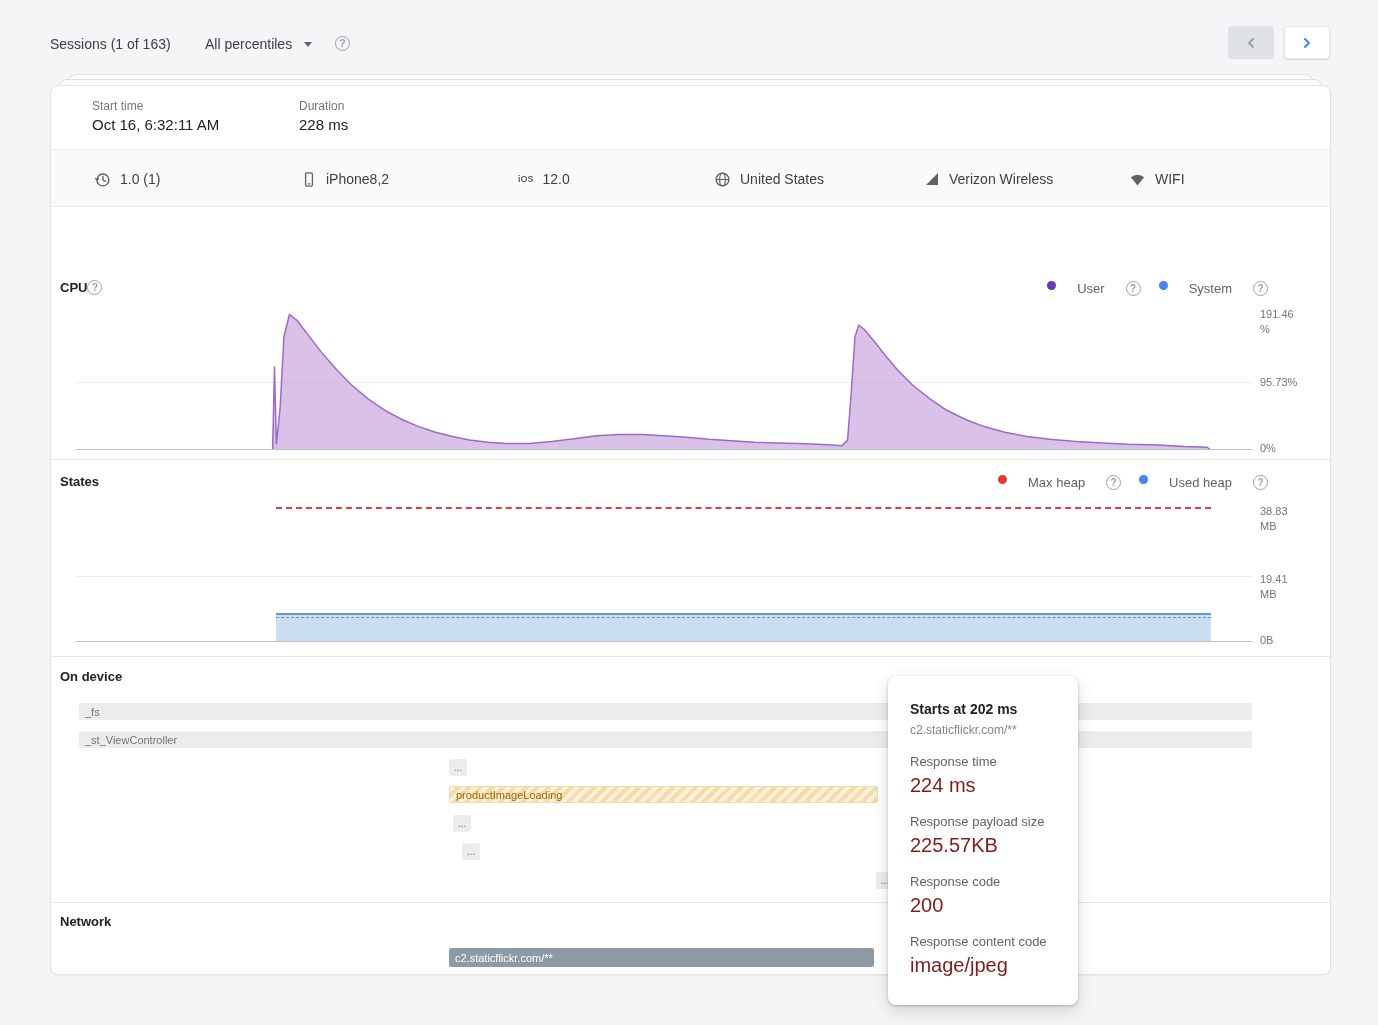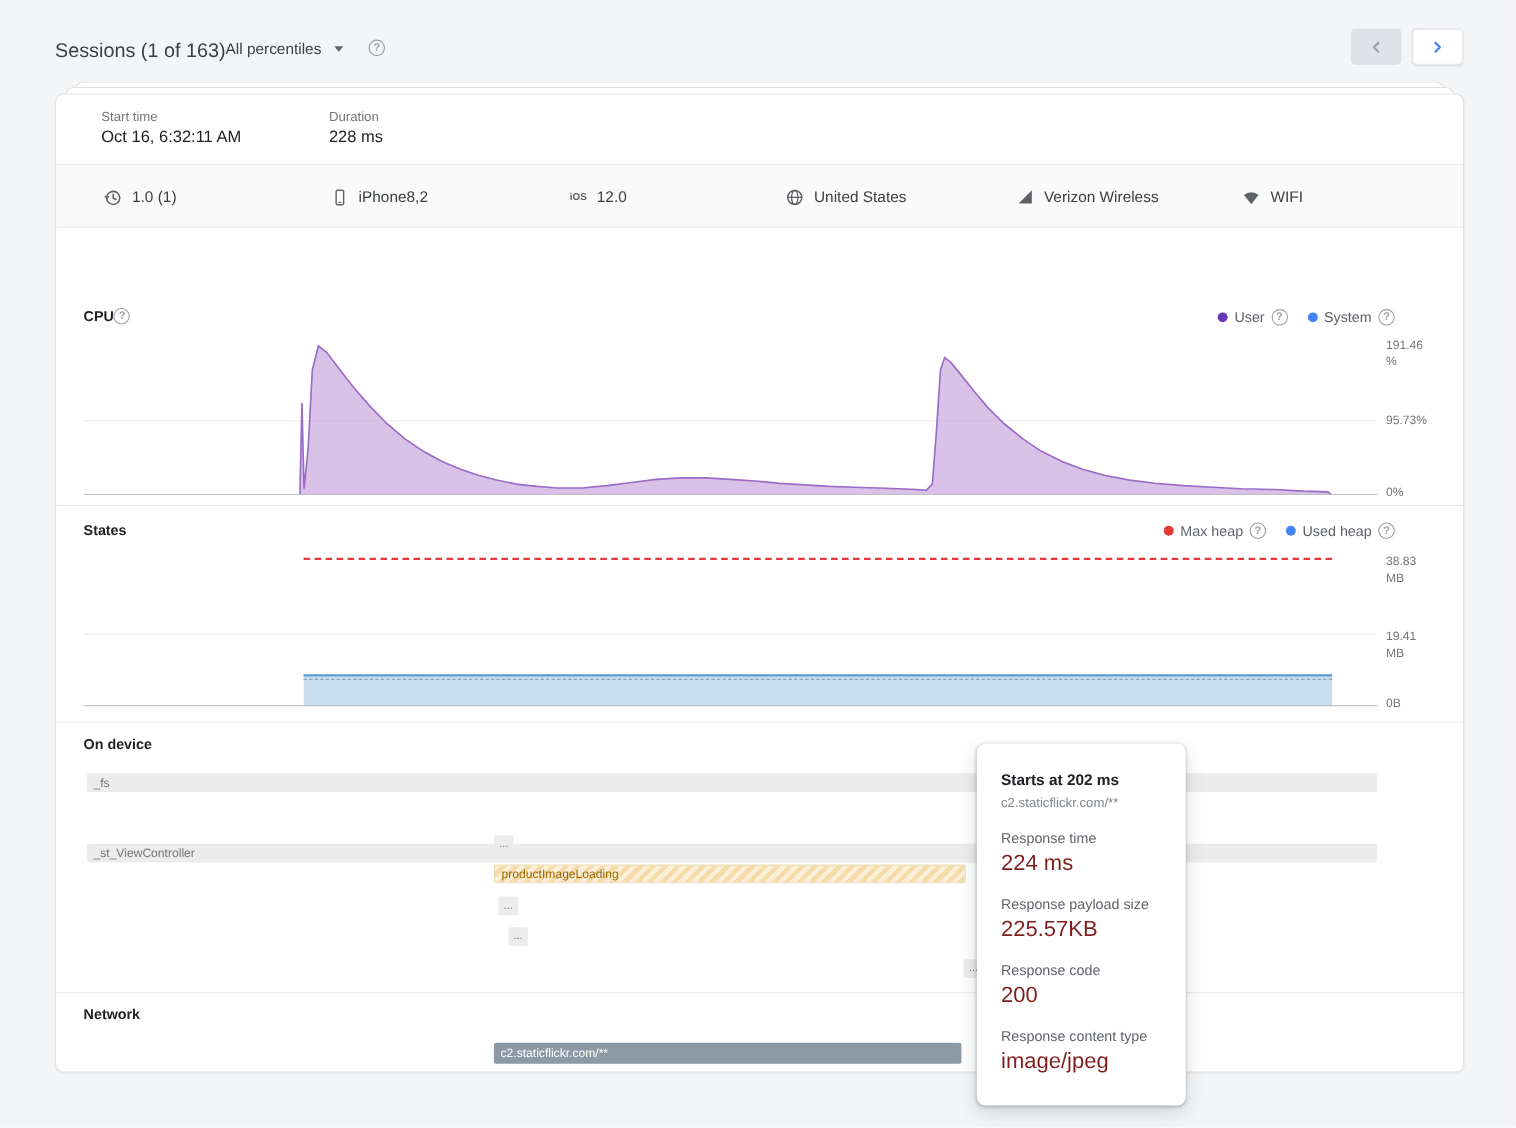--- a/index.html
+++ b/index.html
@@ -1,21 +1,21 @@
 <!DOCTYPE html>
 <html><head>
 <meta charset="utf-8">
 <style>
   * { box-sizing: border-box; margin: 0; padding: 0; }
   html,body { width:100%; height:100%; }
   body { font-family: "Liberation Sans", "DejaVu Sans", sans-serif; background:#f4f5f7; }
   #stage { position:relative; width:1378px; height:1025px; background:#f4f5f7; overflow:hidden; }
 
   
-  .topbar-label { position:absolute; left:50px; top:36px; font-size:18px; color:#3c4043; }
+  .topbar-label { position:absolute; left:50px; top:36px; font-size:14px; color:#3c4043; }
   .percentile { position:absolute; left:203px; top:33px; display:flex; align-items:center; gap:12px; cursor:pointer; padding:3px 2px; }
   .percentile-text { font-size:14px; color:#3c4043; }
   .caret-down { width:0; height:0; border-left:4.5px solid transparent; border-right:4.5px solid transparent; border-top:5px solid #5f6368; }
   .help { display:inline-flex; width:15px; height:15px; border:1px solid #9aa0a6; border-radius:50%; color:#9aa0a6; font-size:10px; font-weight:bold; align-items:center; justify-content:center; flex:none; }
   .help::after { content:"?"; }
   .topbar-help { position:absolute; left:335px; top:36px; }
   .navbtn { position:absolute; top:26px; width:46px; height:33px; border:none; border-radius:4px; display:flex; align-items:center; justify-content:center; cursor:pointer; }
   .navbtn.prev { left:1228px; background:#dfe2e6; }
   .navbtn.next { left:1284px; background:#ffffff; border:1px solid #e4e6e9; box-shadow:0 1px 2px rgba(0,0,0,0.12); }
 
@@ -38,23 +38,23 @@
 
   
   .ruler { position:absolute; left:0; top:125px; width:100%; height:48px; border-bottom:1px solid #e0e0e0; }
   .ruler-inner { position:absolute; left:25px; top:0; width:1176px; height:48px; }
   .tick-label { position:absolute; top:16px; transform:translateX(-50%); font-size:12px; color:#757575; white-space:nowrap; }
   .tick-mark { position:absolute; bottom:0; width:1px; height:6px; background:#b6b9bd; }
   .tick-mark.emph { height:9px; background:#3c4043; }
 
   
   .divider { position:absolute; left:0; width:100%; border-top:1px solid #e8e8e8; }
-  .sec-title { position:absolute; left:25px; display:flex; align-items:center; gap:0; font-size:13px; font-weight:bold; color:#202124; }
+  .sec-title { position:absolute; left:9px; display:flex; align-items:center; gap:0; font-size:13px; font-weight:bold; color:#202124; }
   .legend { position:absolute; right:62px; display:flex; align-items:center; gap:18px; }
-  .legend-item { display:flex; align-items:center; gap:6px; font-size:13px; color:#5f6368; }
+  .legend-item { display:flex; gap:21px; font-size:13px; color:#5f6368; }
   .dot { width:9px; height:9px; border-radius:50%; flex:none; }
   .dot-user { background:#6639b6; }
   .dot-system { background:#4285f4; }
   .dot-maxheap { background:#e53935; }
   .dot-usedheap { background:#4285f4; }
 
   .plot { position:absolute; left:25px; width:1176px; }
   .gridline { position:absolute; left:0; width:100%; border-top:1px solid #ececec; }
   .axisline { position:absolute; left:0; bottom:0; width:100%; border-top:1px solid #bdc0c4; }
   .ylab-col { position:absolute; left:1209px; width:62px; }
@@ -230,21 +230,21 @@
 
     <div class="sec-title" style="top:583px;">
       <span>On device</span>
     </div>
     <div class="lane" style="top:617px;">
       <div class="bar" style="left:3px; width:1173px;">
         <span>_fs</span>
       </div>
     </div>
     <div class="lane" style="top:645px;">
-      <div class="bar" style="left:3px; width:1173px;margin-top:36px;">
+      <div class="bar" style="left:3px; width:1173px;">
         <span>_st_ViewController</span>
       </div>
     </div>
     <div class="lane" style="top:673px;">
       <div class="chip" style="left:373px;">
         <span>...</span>
       </div>
     </div>
     <div class="lane" style="top:700px;">
       <div class="bar bar-orange" style="left:373px; width:429px;">
@@ -280,17 +280,17 @@
 
   <div class="tooltip">
     <div class="tt-title">Starts at 202 ms</div>
     <div class="tt-url">c2.staticflickr.com/**</div>
     <div class="tt-label">Response time</div>
     <div class="tt-value">224 ms</div>
     <div class="tt-label">Response payload size</div>
     <div class="tt-value">225.57KB</div>
     <div class="tt-label">Response code</div>
     <div class="tt-value">200</div>
-    <div class="tt-label">Response content type</div>
+    <div class="tt-label">Response content code</div>
     <div class="tt-value">image/jpeg</div>
   </div>
 
 </div>
 
 </body></html>

